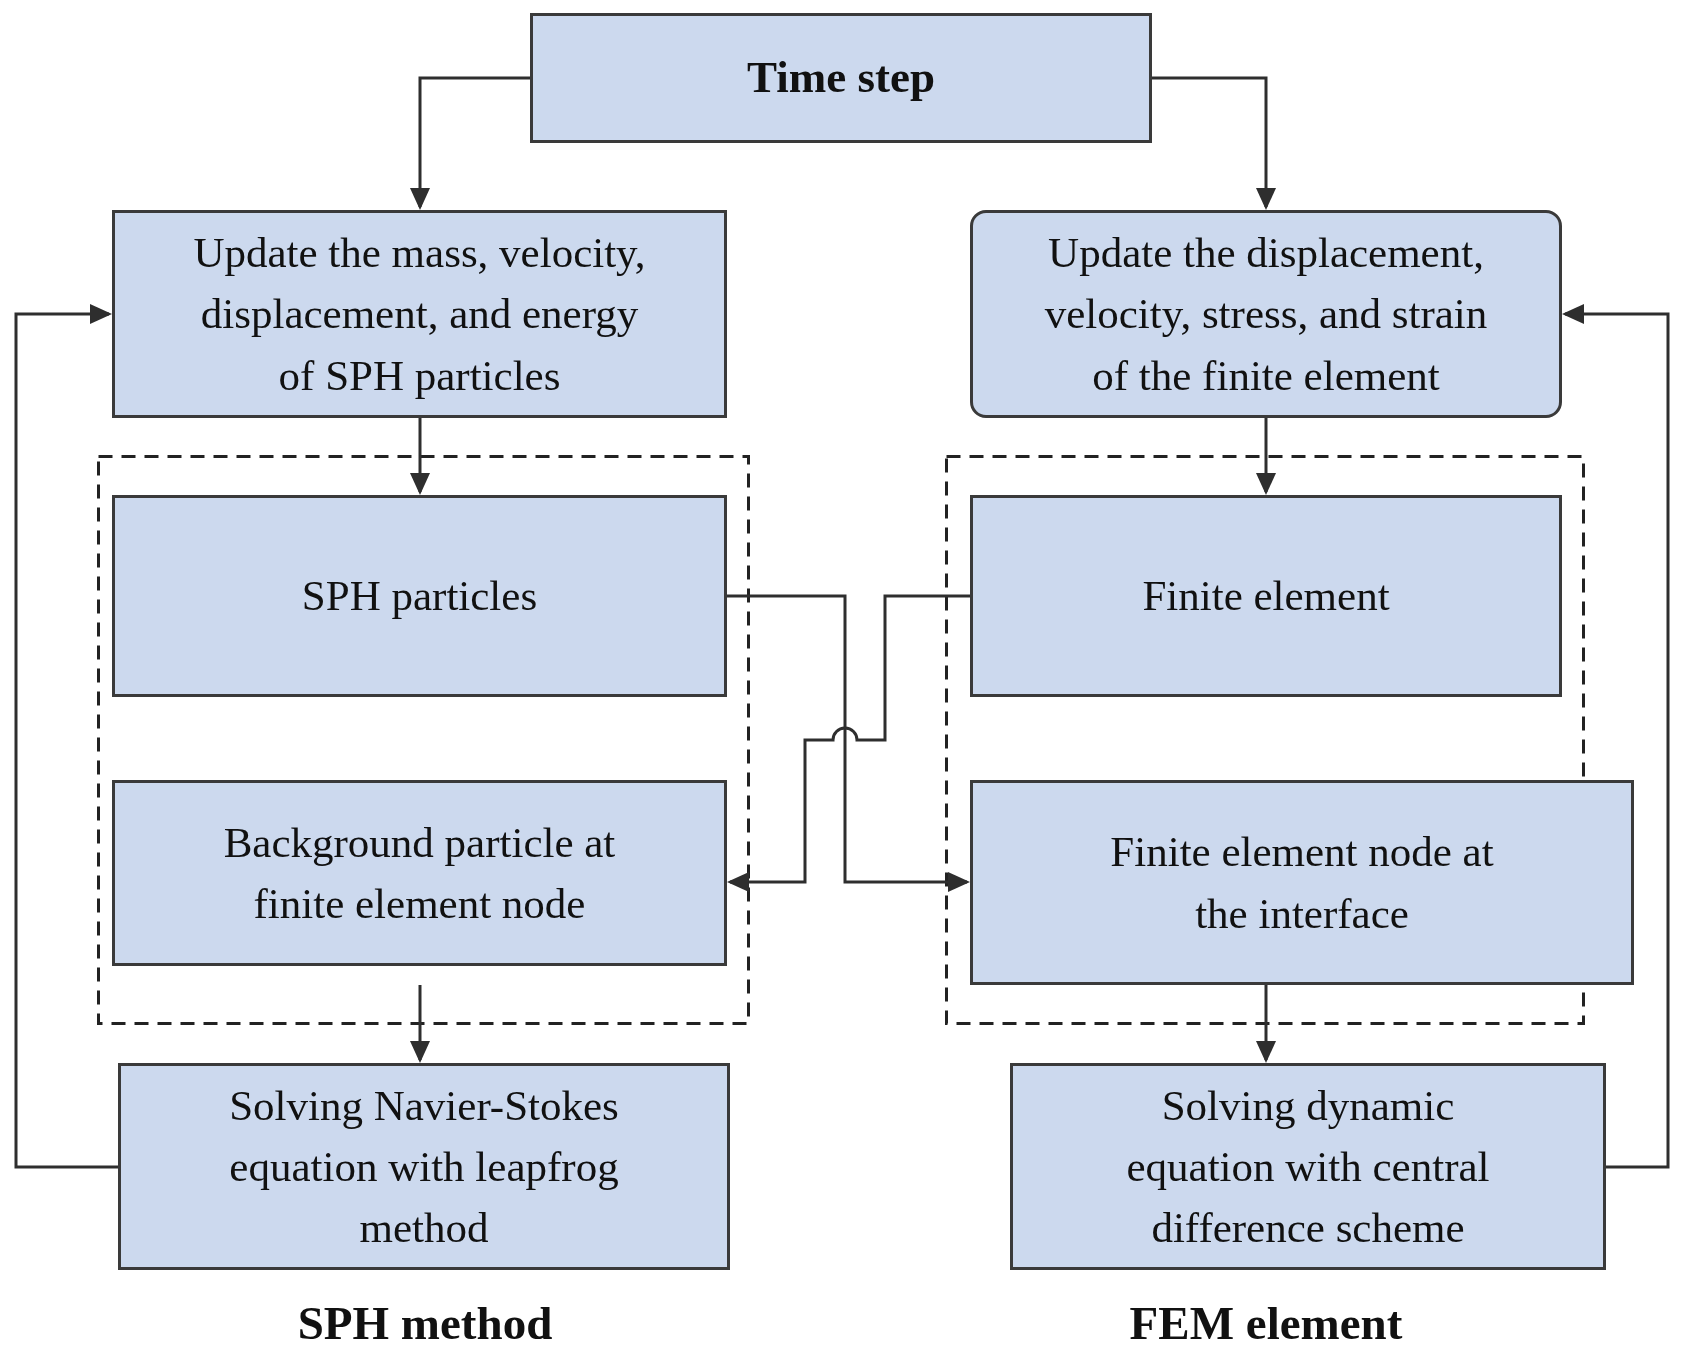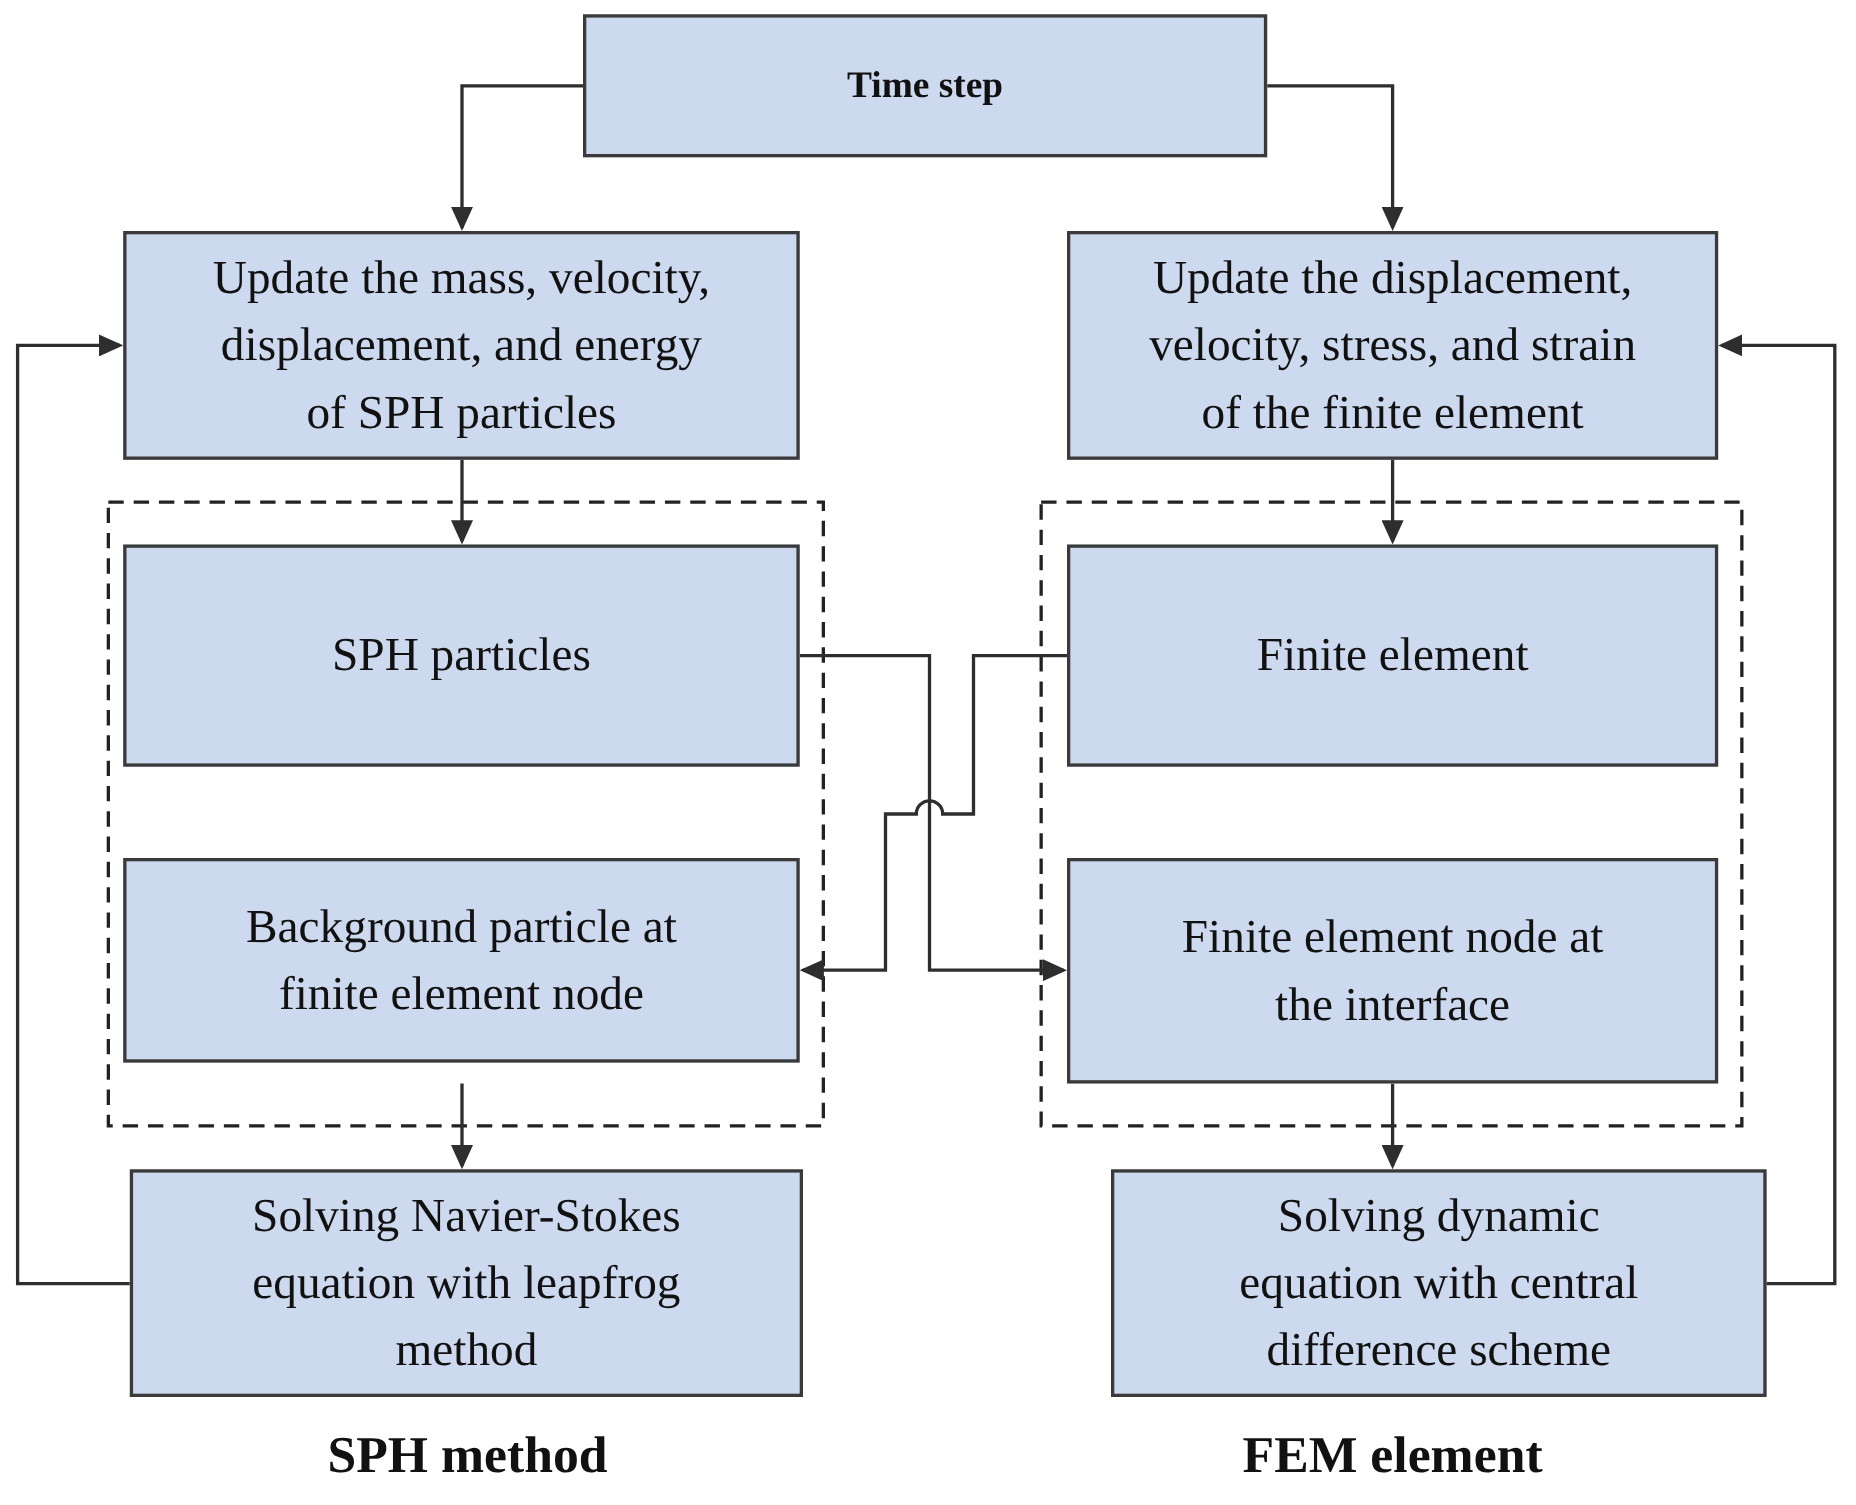--- a/index.html
+++ b/index.html
@@ -27,21 +27,21 @@
     box-sizing:border-box;
     background:var(--node-fill);
     border:3px solid var(--node-border);
     display:flex;align-items:center;justify-content:center;
     text-align:center;
     white-space:pre-line;
     font-size:43px;
     line-height:1.42;
     color:var(--text);
   }
-  .node.title{font-weight:bold;font-size:34px;}
+  .node.title{font-weight:bold;font-size:45px;}
   .caption{
     position:absolute;
     display:flex;align-items:center;justify-content:center;
     text-align:center;
     font-weight:bold;
     font-size:47px;
     color:var(--text);
   }
   .edge{fill:none;stroke:var(--connector);stroke-width:3px;}
   .dashed-group{fill:none;stroke:#222222;stroke-width:3px;stroke-dasharray:14 9;}
@@ -78,32 +78,32 @@
     <path class="edge" d="M 118 1167 L 16 1167 L 16 314 L 109 314" marker-end="url(#arrowhead)"></path>
     <path class="edge" d="M 1562 1167 L 1668 1167 L 1668 314 L 1565 314" marker-end="url(#arrowhead)"></path>
   </svg>
 
   <div class="node title" style="left:530px;top:13px;width:622px;height:130px;">Time step</div>
 
   <div class="node" style="left:112px;top:210px;width:615px;height:208px;">Update the mass, velocity,
 displacement, and energy
 of SPH particles</div>
 
-  <div class="node" style="left:970px;top:210px;width:592px;height:208px;">Update the displacement,
+  <div class="node" style="left:970px;top:210px;width:592px;height:208px;border-radius:16px;">Update the displacement,
 velocity, stress, and strain
 of the finite element</div>
 
   <div class="node" style="left:970px;top:495px;width:592px;height:202px;">Finite element</div>
 
   <div class="node" style="left:112px;top:495px;width:615px;height:202px;">SPH particles</div>
 
   <div class="node" style="left:112px;top:780px;width:615px;height:186px;">Background particle at
 finite element node</div>
 
-  <div class="node" style="left:970px;top:780px;width:592px;height:205px;">Finite element node at
+  <div class="node" style="left:970px;top:780px;width:664px;height:205px;">Finite element node at
 the interface</div>
 
   <div class="node" style="left:118px;top:1063px;width:612px;height:207px;">Solving Navier-Stokes
 equation with leapfrog
 method</div>
 
   <div class="node" style="left:966px;top:1063px;width:596px;height:207px;margin-left:44px;">Solving dynamic
 equation with central
 difference scheme</div>
 

